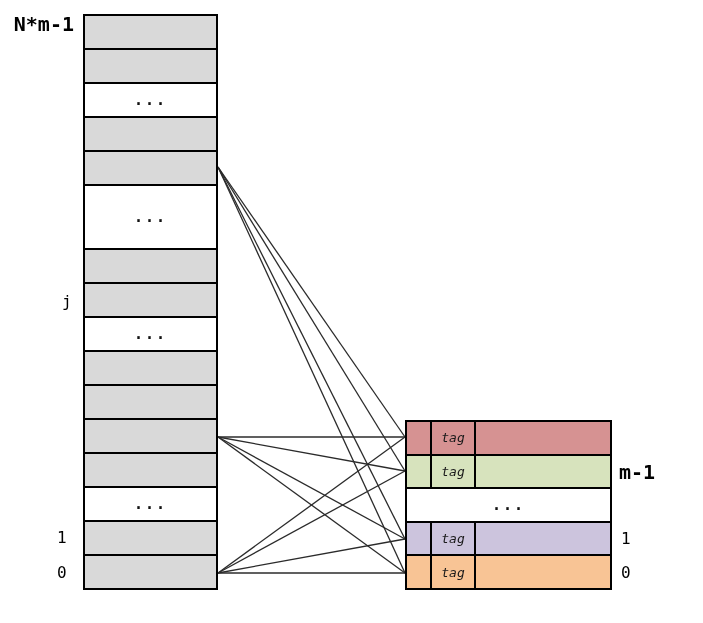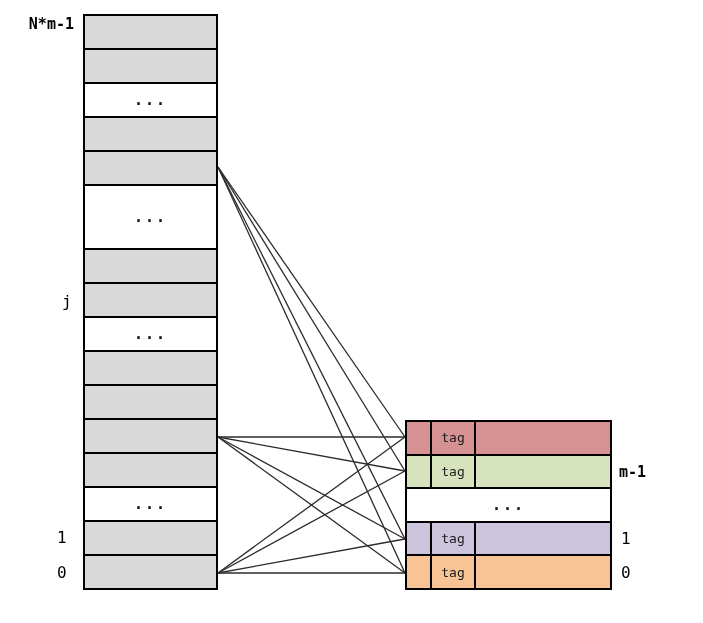--- a/index.html
+++ b/index.html
@@ -26,35 +26,35 @@
   .mem-row.tall{flex:66 0 0;}
 
   
   #cache-table{
     position:absolute;left:405px;top:420px;width:207px;height:170px;
     box-sizing:border-box;border:2px solid #000;
     display:flex;flex-direction:column;background:#ffffff;
   }
   .cache-row{flex:1 0 0;display:flex;box-sizing:border-box;}
   .cache-row + .cache-row{border-top:2px solid #000;}
-  .cache-cell{box-sizing:border-box;display:flex;align-items:center;justify-content:center;}
+  .cache-cell{box-sizing:border-box;display:flex;align-items:center;justify-content:center;font-style:italic;}
   .cell-valid{width:25px;border-right:2px solid #000;}
   .cell-tag{width:44px;border-right:2px solid #000;font-size:13px;color:#1a1a1a;}
   .cell-data{flex:1;}
   .cache-row.ellipsis{
     align-items:center;justify-content:center;background:#fff;
     font-size:15px;font-weight:bold;letter-spacing:2px;color:#111;
   }
 
   
   #connection-lines{position:absolute;left:0;top:0;pointer-events:none;}
 
   
   .lbl{position:absolute;color:#000;line-height:18px;white-space:nowrap;}
-  .lbl.bold{font-weight:bold;font-size:15px;}
+  .lbl.bold{font-weight:bold;font-size:20px;}
   .lbl.plain{font-weight:normal;font-size:16px;}
   #lbl-nm1{left:10px;top:16px;width:64px;text-align:right;line-height:17px;}
   #lbl-j{left:62px;top:293px;}
   #lbl-left-1{left:57px;top:529px;}
   #lbl-left-0{left:57px;top:564px;}
   #lbl-m1{left:619px;top:428px;margin-top:35px;}
   #lbl-right-1{left:621px;top:530px;}
   #lbl-right-0{left:621px;top:564px;}
 </style>
 </head>

